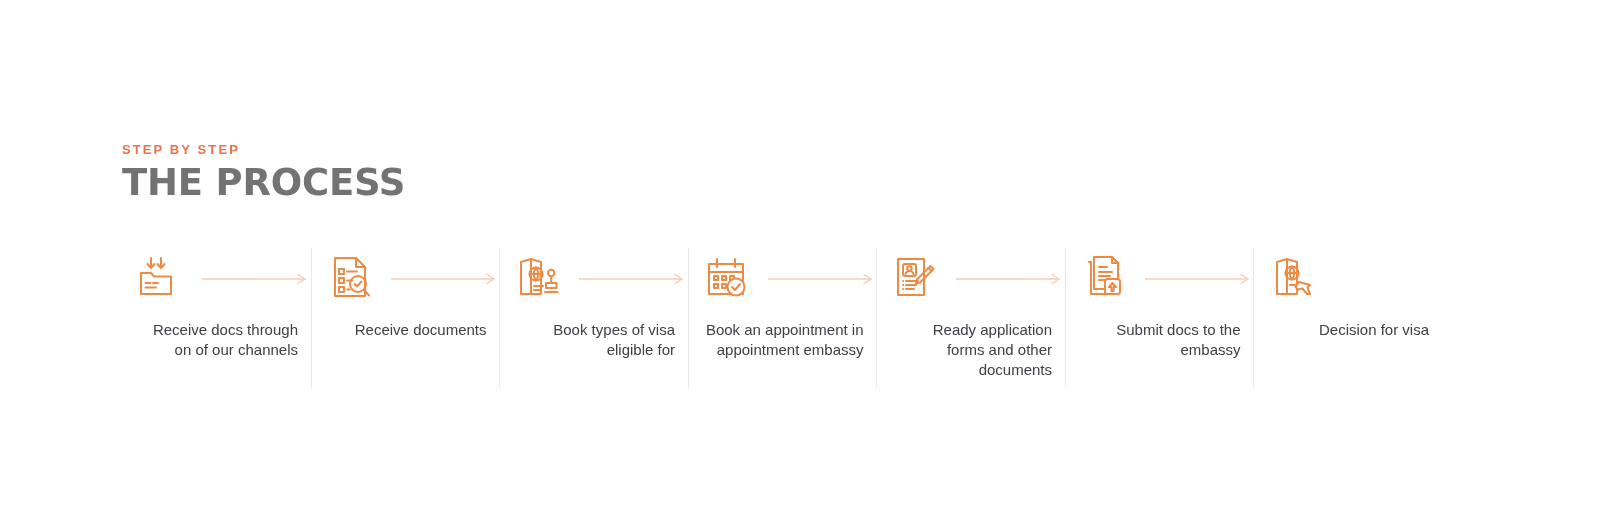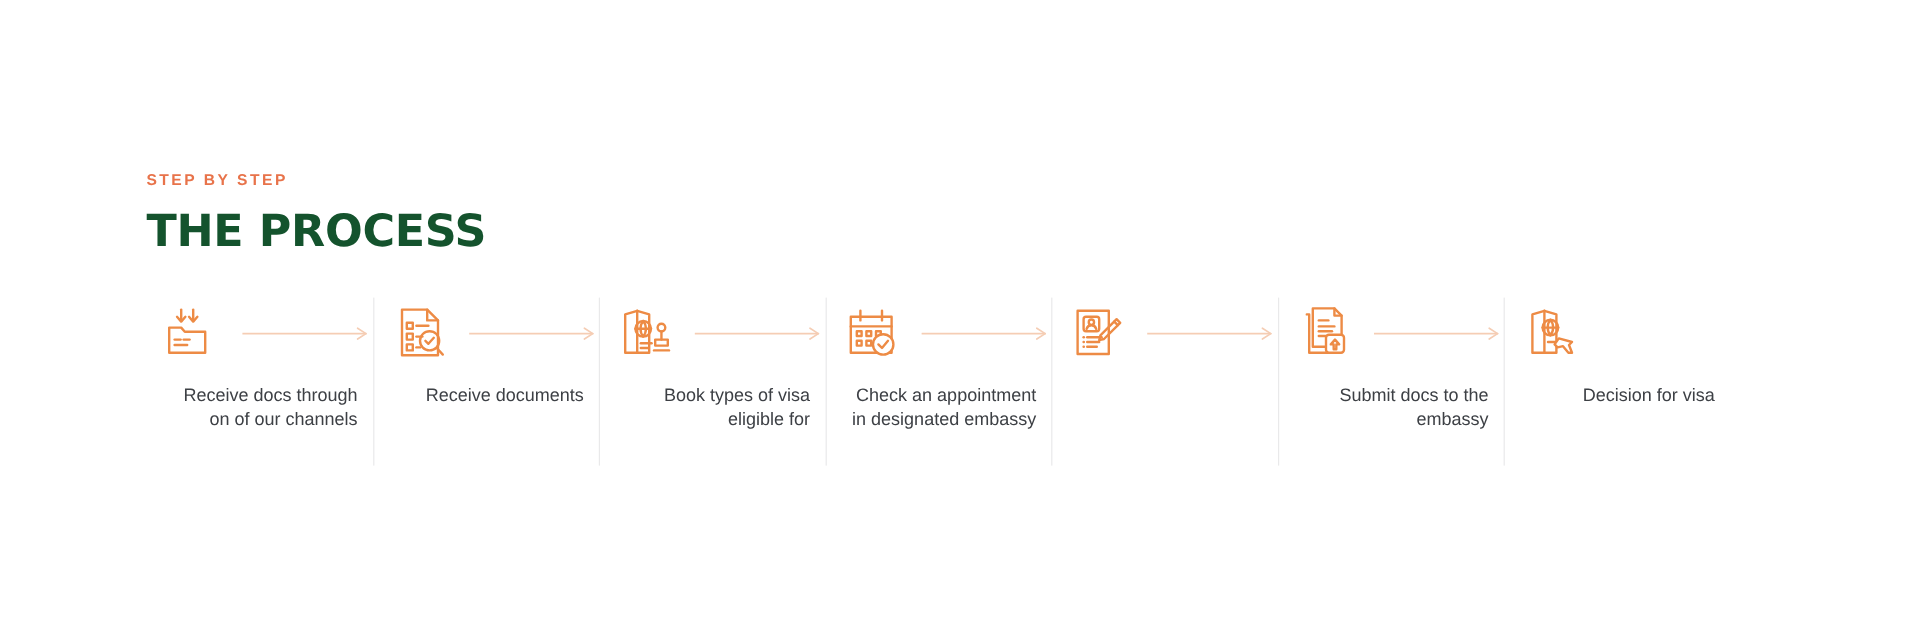--- a/index.html
+++ b/index.html
@@ -30,26 +30,26 @@
     font-size: 13px;
     font-weight: bold;
     letter-spacing: 2.1px;
     color: #e8734a;
     text-transform: uppercase;
     line-height: 16px;
     white-space: nowrap;
   }
 
   .title {
-    margin-top: 14px;
+    margin-top: 4px;
     font-family: "DejaVu Sans", sans-serif;
     font-size: 37px;
     font-weight: bold;
     letter-spacing: -0.2px;
-    color: #14532d;
+    color: #737373;
     line-height: 42px;
     white-space: nowrap;
   }
 
   
   .steps {
     position: absolute;
     left: 122px;
     top: 248px;
     width: 1350px;
@@ -217,21 +217,21 @@
             <path d="M28 33 L31 36 L36 30"></path>
           </svg>
         </span>
         <span class="connector">
           <svg viewBox="0 0 110 12" width="110" height="12" fill="none" stroke="#f5cdb4" stroke-width="1.4" stroke-linecap="round" stroke-linejoin="round">
             <path d="M0 6 H103"></path>
               <path d="M96 1.5 L103 6 L96 10.5"></path>
           </svg>
         </span>
       </div>
-      <div class="step-label">Check an appointment in designated embassy</div>
+      <div class="step-label">Book an appointment in appointment embassy</div>
     </div>
 
     <div class="step">
       <div class="icon-row">
         <span class="icon">
           <svg viewBox="0 0 46 46" width="46" height="46" fill="none" stroke="#ed8b45" stroke-width="2" stroke-linecap="round" stroke-linejoin="round">
             <path d="M6 5 H32 V41 H6 Z"></path>
             <rect x="11" y="10" width="13" height="12" rx="2"></rect>
             <circle cx="17.5" cy="14.5" r="2.2"></circle>
             <path d="M13.5 20 a4.2 4.2 0 0 1 8 0"></path>
@@ -245,20 +245,21 @@
             <path d="M36.5 14 L39.5 17"></path>
           </svg>
         </span>
         <span class="connector">
           <svg viewBox="0 0 110 12" width="110" height="12" fill="none" stroke="#f5cdb4" stroke-width="1.4" stroke-linecap="round" stroke-linejoin="round">
             <path d="M0 6 H103"></path>
               <path d="M96 1.5 L103 6 L96 10.5"></path>
           </svg>
         </span>
       </div>
+      <div class="step-label">Ready application forms and other documents</div>
     </div>
 
     <div class="step">
       <div class="icon-row">
         <span class="icon">
           <svg viewBox="0 0 46 46" width="46" height="46" fill="none" stroke="#ed8b45" stroke-width="2" stroke-linecap="round" stroke-linejoin="round">
             <path d="M13 3 H31 L37 9 V35 H13 Z"></path>
             <path d="M8 8 H10 V40 H31 V38"></path>
             <path d="M31 3 V9 H37"></path>
             <path d="M18 13 H26"></path>

